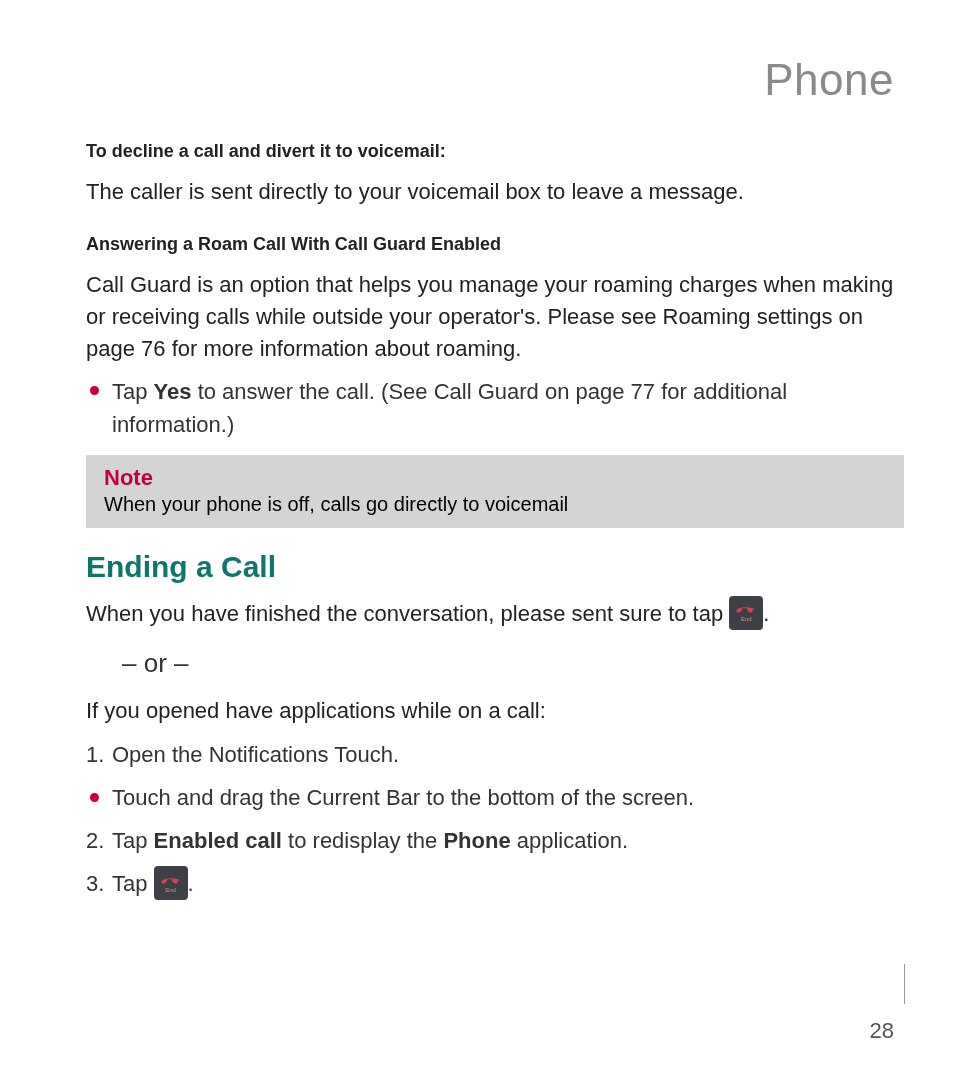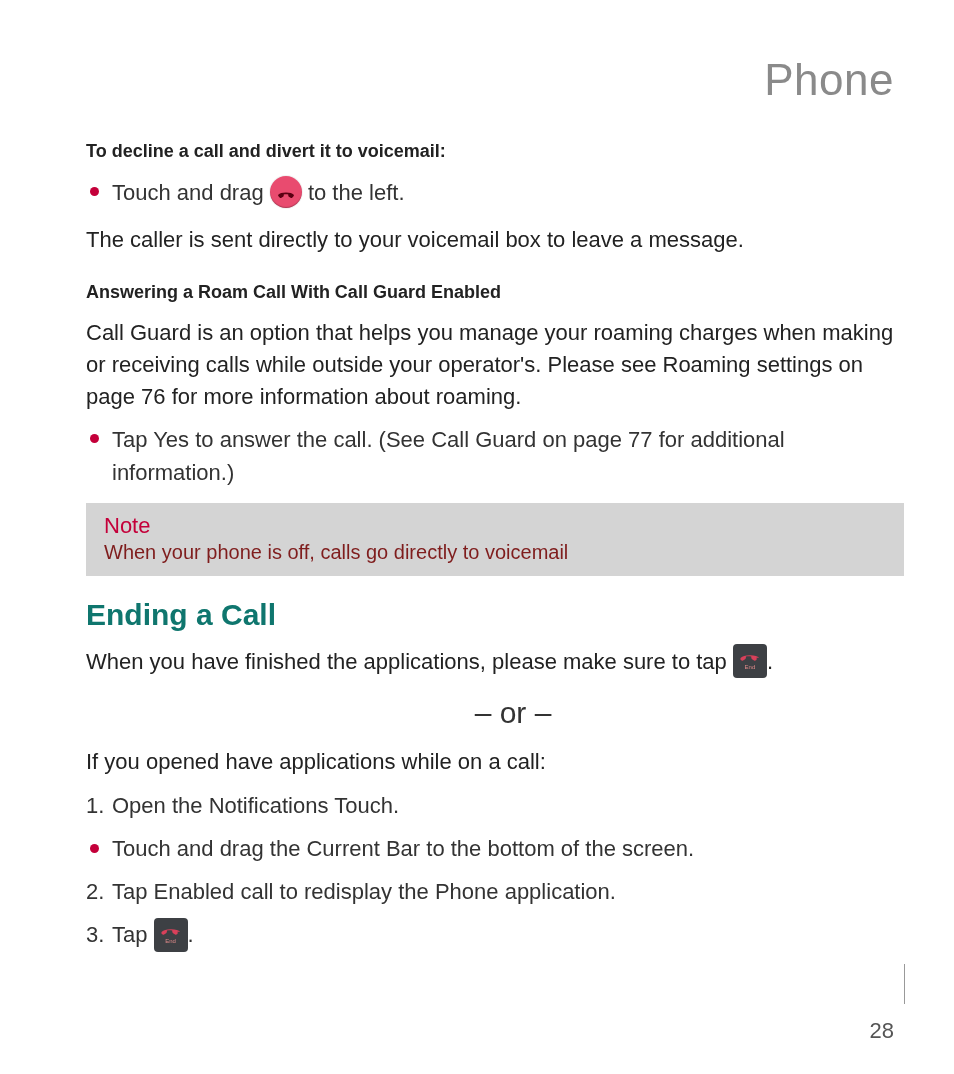--- a/index.html
+++ b/index.html
@@ -78,37 +78,37 @@
   .icon-circle svg {
     width: 20px;
     height: 20px;
   }
   .note-box {
     background: #d4d4d4;
     padding: 10px 18px 12px 18px;
     margin: 8px 0 22px 0;
   }
   .note-title {
-    font-weight: 400;
+    font-weight: 700;
     color: #c4003a;
     font-size: 22px;
     margin-bottom: 2px;
   }
   .note-body {
     font-size: 20px;
-    color: #7f1d1d;
+    color: #000000;
   }
   .h2 {
     font-size: 30px;
     font-weight: 700;
     color: #0f766e;
     margin-bottom: 14px;
     margin-top: 4px;
   }
-  .bold { font-weight: 400; }
+  .bold { font-weight: 700; }
   .end-btn {
     display: inline-flex;
     align-items: center;
     justify-content: center;
     width: 34px;
     height: 34px;
     background: #3d4044;
     border-radius: 4px;
     vertical-align: middle;
     position: relative;
@@ -121,22 +121,21 @@
     height: 12px;
   }
   .end-btn .lbl {
     font-size: 6px;
     color: #d88;
     line-height: 1;
     margin-top: 1px;
   }
   .or-line {
     margin: 16px 0 16px 36px;
-    font-size: 30px;
-    text-align: center;
+    font-size: 26px;
   }
   ol.numlist {
     list-style: none;
     padding: 0;
     margin: 0;
     counter-reset: step;
   }
   ol.numlist > li.num {
     counter-increment: step;
     position: relative;
@@ -187,31 +186,20 @@
 </style>
 </head>
 <body>
 
 <div class="page">
 
   <div class="section-header">Phone</div>
 
   <div class="subhead">To decline a call and divert it to voicemail:</div>
 
-  <ul class="bullet">
-    <li>
-      <span class="inline-flow">Touch and drag </span>
-      <span class="icon-circle">
-        <svg viewBox="0 0 24 24">
-          <path d="M21 15c-1.5-1.5-4-2.5-9-2.5S4.5 13.5 3 15c-.6.6-.6 1.6 0 2.2l1.6 1.6c.5.5 1.3.6 1.9.2l2-1.3c.5-.3.8-.9.8-1.5v-1.1c1.7-.4 3.7-.4 5.4 0v1.1c0 .6.3 1.2.8 1.5l2 1.3c.6.4 1.4.3 1.9-.2L21 17.2c.6-.6.6-1.6 0-2.2z" fill="#5a0012"></path>
-        </svg>
-      </span>
-      <span class="inline-flow"> to the left.</span>
-    </li>
-  </ul>
 
   <div class="para gap-block">The caller is sent directly to your voicemail box to leave a message.</div>
 
   <div class="subhead">Answering a Roam Call With Call Guard Enabled</div>
 
   <div class="para">Call Guard is an option that helps you manage your roaming charges when making or receiving calls while outside your operator's. Please see Roaming settings on page 76 for more information about roaming.</div>
 
   <ul class="bullet">
     <li>
       <span>Tap </span><span class="bold">Yes</span><span> to answer the call. (See Call Guard on page 77 for additional information.)</span>
@@ -219,21 +207,21 @@
   </ul>
 
   <div class="note-box">
     <div class="note-title">Note</div>
     <div class="note-body">When your phone is off, calls go directly to voicemail</div>
   </div>
 
   <div class="h2">Ending a Call</div>
 
   <div class="para">
-    <span>When you have finished the applications, please make sure to tap </span>
+    <span>When you have finished the conversation, please sent sure to tap </span>
     <span class="end-btn">
       <svg viewBox="0 0 24 12">
         <path d="M23 7c-2-2-5-3.2-11-3.2S3 5 1 7c-.7.7-.7 1.9 0 2.6l.4.4c.6.6 1.6.7 2.3.2l2.4-1.6c.6-.4 1-1.1 1-1.8V5.5c2-.5 4.4-.5 6.4 0v1.3c0 .7.4 1.4 1 1.8l2.4 1.6c.7.5 1.7.4 2.3-.2l.4-.4c.7-.7.7-1.9 0-2.6z" fill="#d9405a"></path>
       </svg>
       <span class="lbl">End</span>
     </span><span>.</span>
   </div>
 
   <div class="or-line">– or –</div>
 

